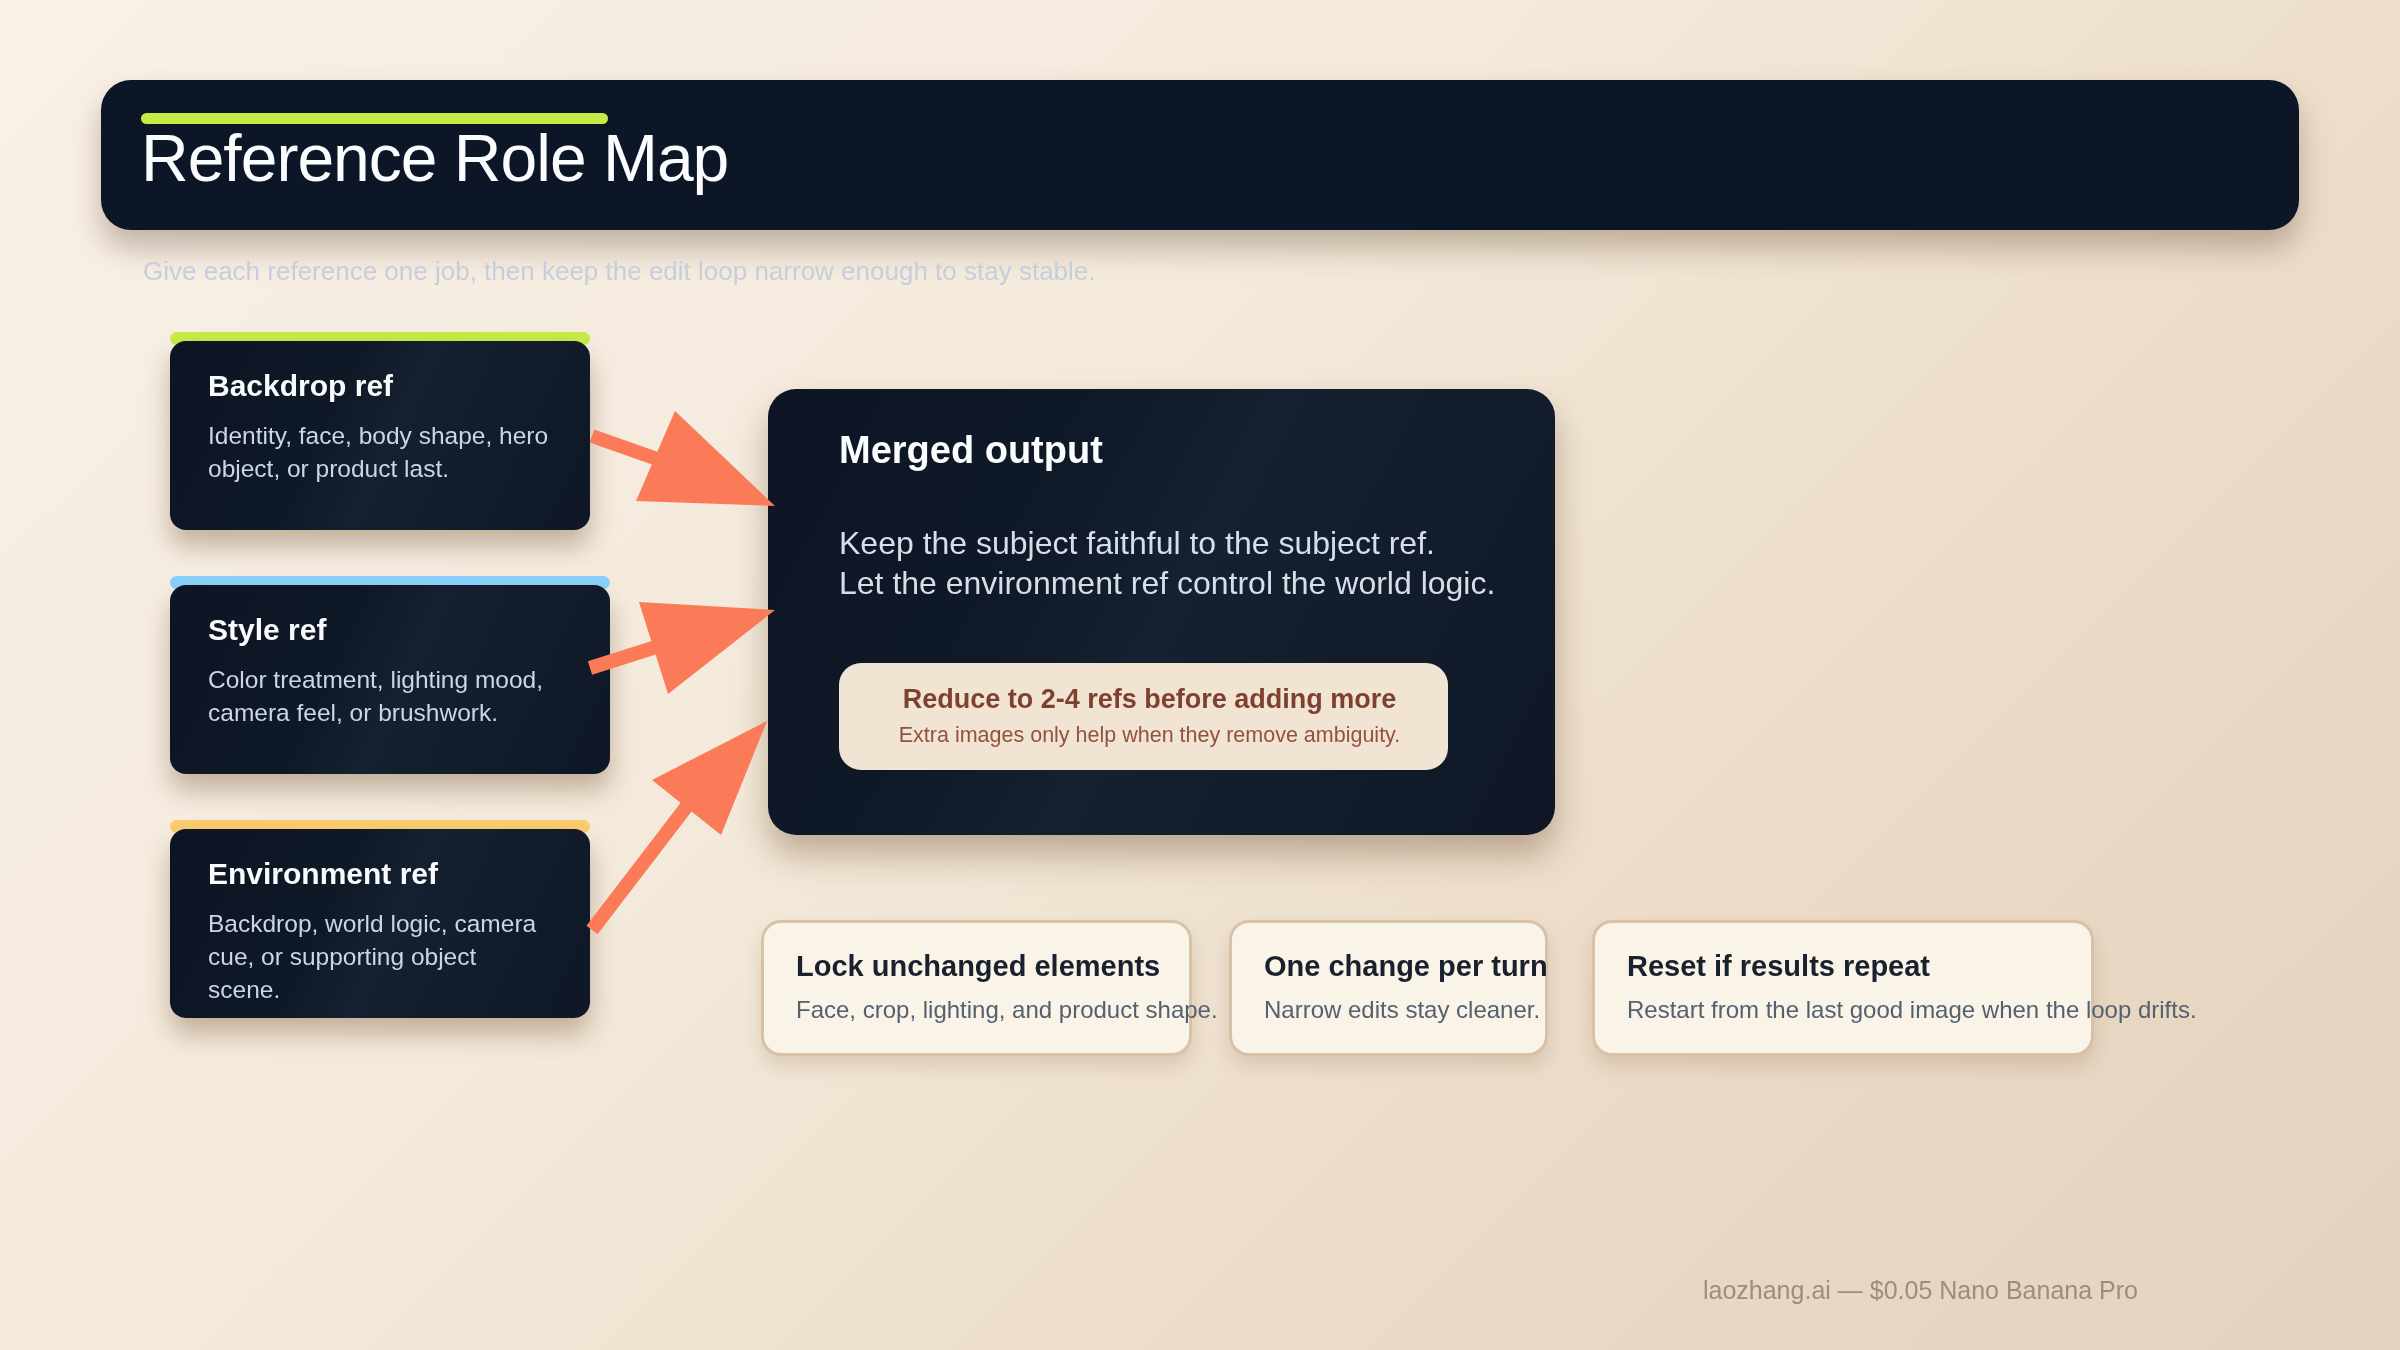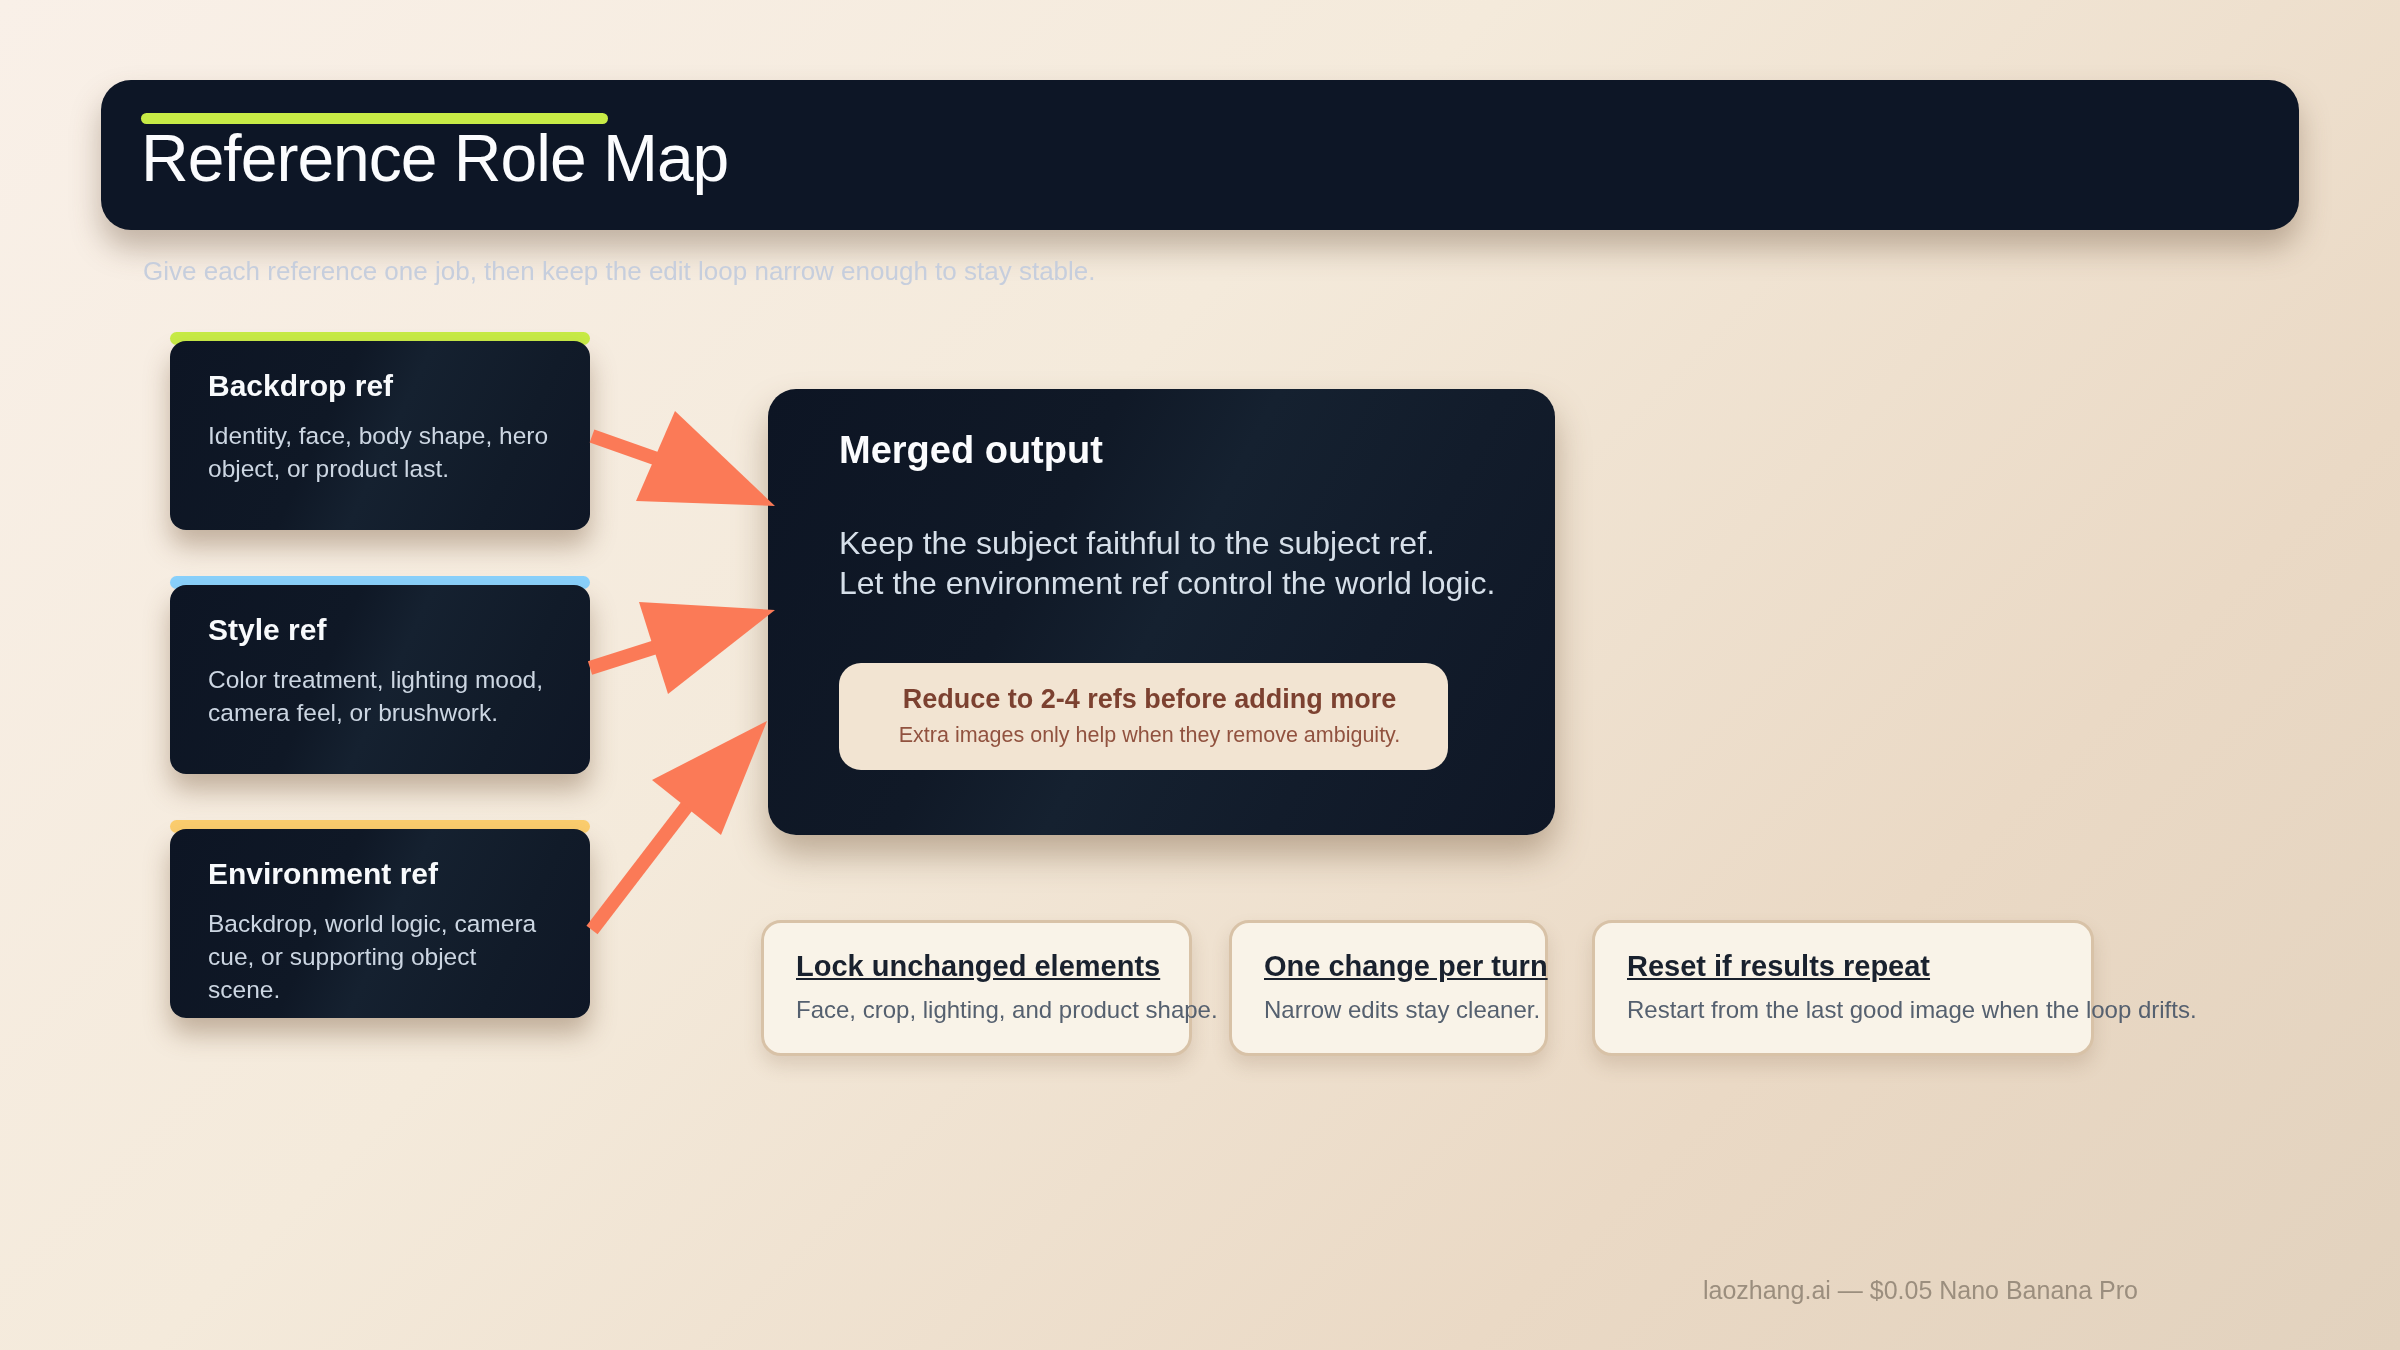--- a/index.html
+++ b/index.html
@@ -44,21 +44,21 @@
     box-shadow:0 16px 26px rgba(110,80,50,.38);
     padding:28px 38px;box-sizing:border-box;
   }
   .ref-card h2{
     margin:0 0 16px 0;font-size:30px;font-weight:700;color:#f8fafc;white-space:nowrap;
   }
   .ref-card p{
     margin:0;font-size:24.5px;line-height:33px;color:#ccd6e2;max-width:350px;
   }
   .card-subject{top:332px;}
-  .card-style{top:576px;}
+  .card-style{top:576px;padding-left:20px;}
   .card-environment{top:820px;}
 
   
   .merged{
     position:absolute;left:768px;top:389px;width:787px;height:446px;
     border-radius:28px;
     background:linear-gradient(118deg,#0d1524 0%,#101927 35%,#152130 50%,#121c2b 72%,#0f1726 100%);
     box-shadow:0 20px 34px rgba(110,80,50,.4);
     box-sizing:border-box;
   }
@@ -83,21 +83,21 @@
     margin-top:8px;font-size:21.5px;color:#91523f;white-space:nowrap;
   }
 
   
   .tip{
     position:absolute;top:920px;height:136px;
     background:#f9f3e8;border:3px solid #d8c2a7;border-radius:20px;
     box-sizing:border-box;padding:27px 32px;
     box-shadow:0 10px 18px rgba(120,90,60,.18);
   }
-  .tip h3{margin:0;font-size:29px;font-weight:700;color:#19212e;white-space:nowrap;text-decoration:underline;}
+  .tip h3{margin:0;font-size:29px;font-weight:700;color:#19212e;white-space:nowrap;}
   .tip p{margin:13px 0 0 0;font-size:24px;color:#55606f;white-space:nowrap;}
   .tip-1{left:761px;width:431px;}
   .tip-2{left:1229px;width:319px;}
   .tip-3{left:1592px;width:502px;}
 
   
   .footer{
     position:absolute;top:1276px;right:262px;
     font-size:25px;color:#9b8e7e;white-space:nowrap;
   }

